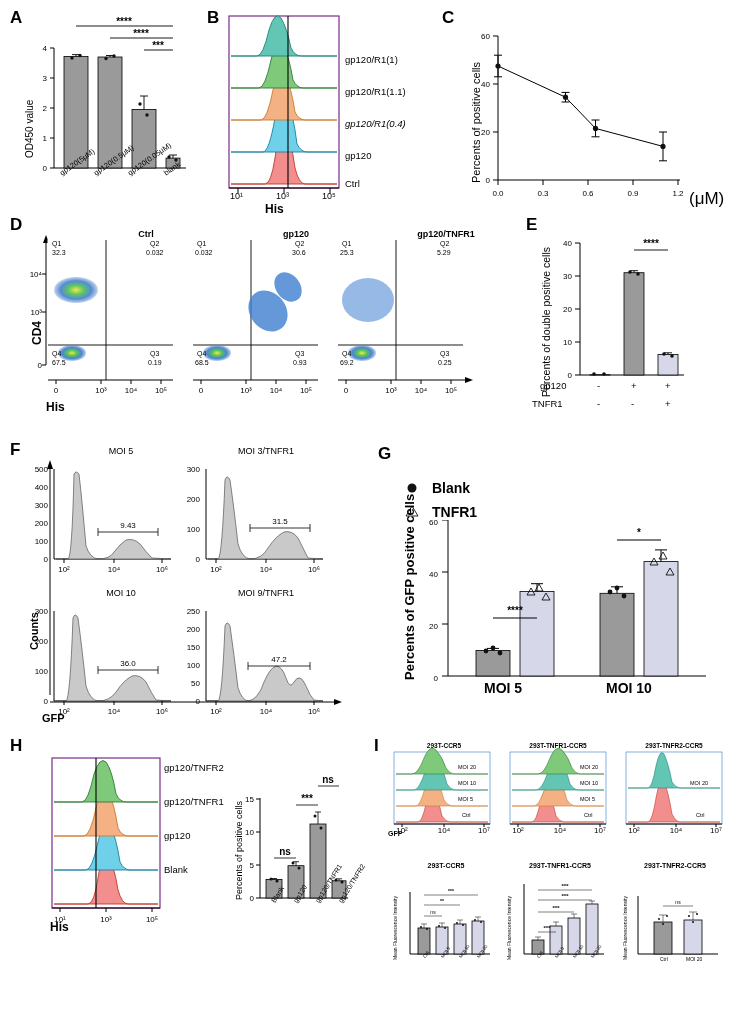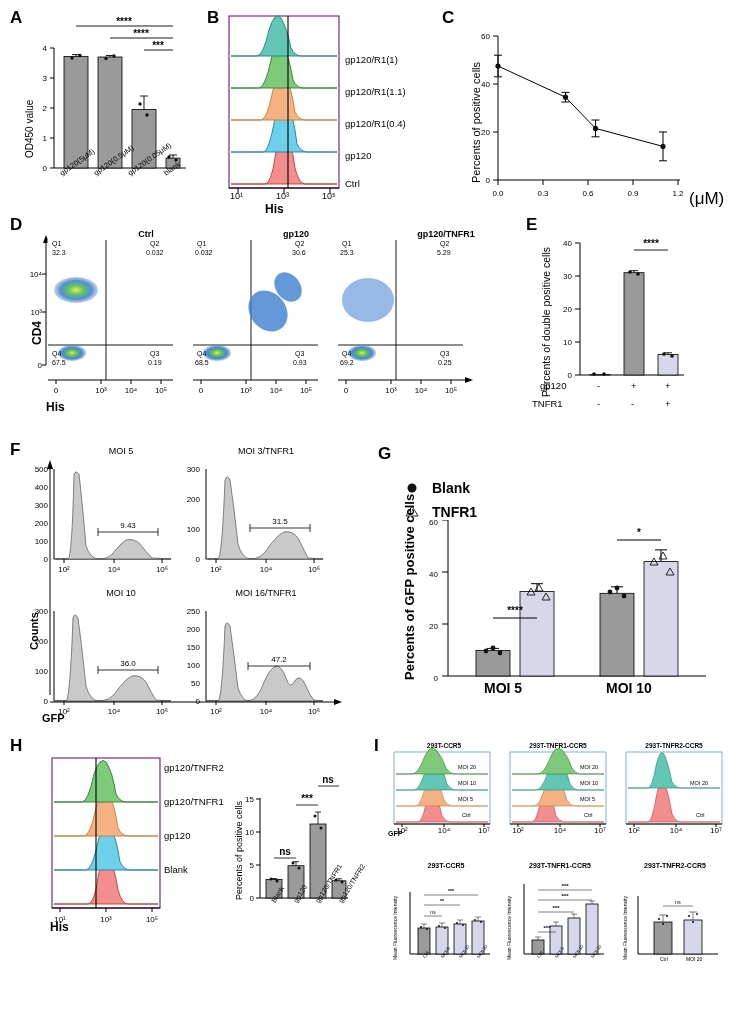--- a/index.html
+++ b/index.html
@@ -107,21 +107,21 @@
       <line class="axis" x1="125" y1="180" x2="125" y2="185"></line>
     </g>
   </svg>
   <div class="tiny" style="left:25px;top:183px;font-size:9px;">10¹</div>
   <div class="tiny" style="left:71px;top:183px;font-size:9px;">10³</div>
   <div class="tiny" style="left:117px;top:183px;font-size:9px;">10⁵</div>
   <div class="axlabel" style="left:60px;top:194px;font-weight:bold;font-size:12px;">His</div>
   <div style="position:absolute;left:140px;top:0;width:95px;height:190px;">
     <div style="position:absolute;left:0;top:46px;font-size:9.5px;">gp120/R1(1)</div>
     <div style="position:absolute;left:0;top:78px;font-size:9.5px;">gp120/R1(1.1)</div>
-    <div style="position:absolute;left:0;top:110px;font-size:9.5px;">gp120/R1(0.4)</div>
+    <div style="position:absolute;left:0;top:110px;font-size:9.5px;font-style:italic;">gp120/R1(0.4)</div>
     <div style="position:absolute;left:0;top:142px;font-size:9.5px;">gp120</div>
     <div style="position:absolute;left:0;top:170px;font-size:9.5px;">Ctrl</div>
   </div>
 </div>
 
 <div class="panel" style="left:440px;top:8px;width:290px;height:210px;">
   <div class="plabel" style="left:2px;top:0;">C</div>
   <div class="axlabel rot" style="left:30px;top:175px;transform:rotate(-90deg);white-space:nowrap;font-size:11px;">Percents of positive cells</div>
   <svg width="285" height="200" viewBox="0 0 285 200">
     <line class="axis" x1="58" y1="28" x2="58" y2="172"></line>
@@ -344,21 +344,21 @@
   </div>
 </div>
 
 <div class="panel" style="left:6px;top:440px;width:370px;height:290px;">
   <div class="plabel" style="left:4px;top:0;">F</div>
   <div class="axlabel rot" style="left:22px;top:210px;transform:rotate(-90deg);white-space:nowrap;font-weight:bold;font-size:11px;">Counts</div>
 
   <div class="ttl" style="left:80px;top:6px;width:70px;">MOI 5</div>
   <div class="ttl" style="left:215px;top:6px;width:90px;">MOI 3/TNFR1</div>
   <div class="ttl" style="left:78px;top:148px;width:74px;">MOI 10</div>
-  <div class="ttl" style="left:212px;top:148px;width:96px;">MOI 16/TNFR1</div>
+  <div class="ttl" style="left:212px;top:148px;width:96px;">MOI 9/TNFR1</div>
 
   <svg width="370" height="280" viewBox="0 0 370 280">
 
     <line class="axis" x1="44" y1="255" x2="44" y2="26"></line>
     <polygon points="44,20 41,29 47,29" fill="#000"></polygon>
     <line class="axis" x1="44" y1="262" x2="330" y2="262"></line>
     <polygon points="336,262 328,259 328,265" fill="#000"></polygon>
 
     <g>
       <g class="tickt" text-anchor="end">

